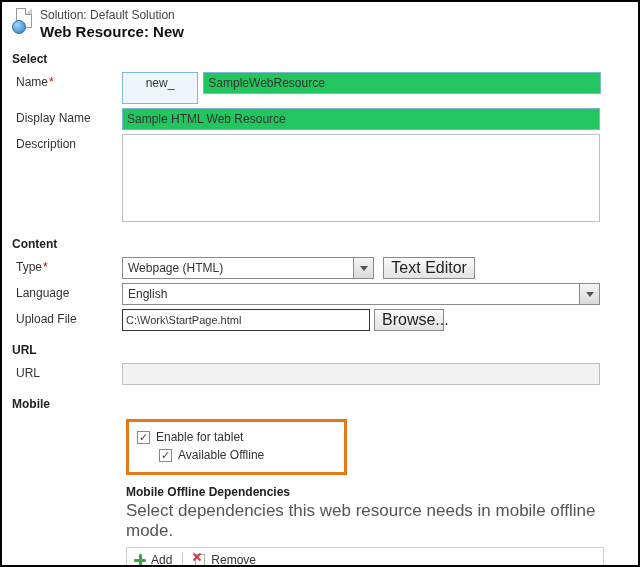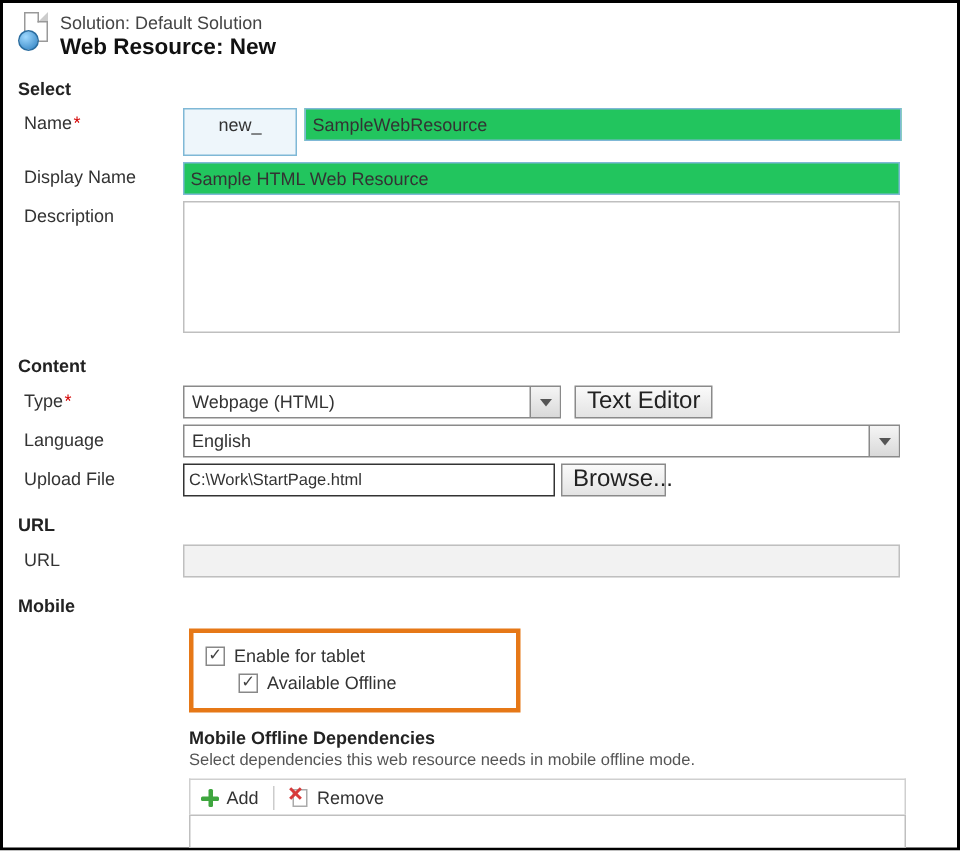--- a/index.html
+++ b/index.html
@@ -206,21 +206,21 @@
     line-height: 1;
     color: #444;
   }
   .sub-bold {
     font-size: 12px;
     font-weight: bold;
     color: #222;
     margin: 10px 0 2px 0;
   }
   .sub-desc {
-    font-size: 11px;
+    font-size: 17px;
     color: #555;
     margin-bottom: 6px;
   }
   .toolbar {
     display: flex;
     align-items: center;
     gap: 10px;
     height: 24px;
     border: 1px solid #cfcfcf;
     border-bottom: none;

